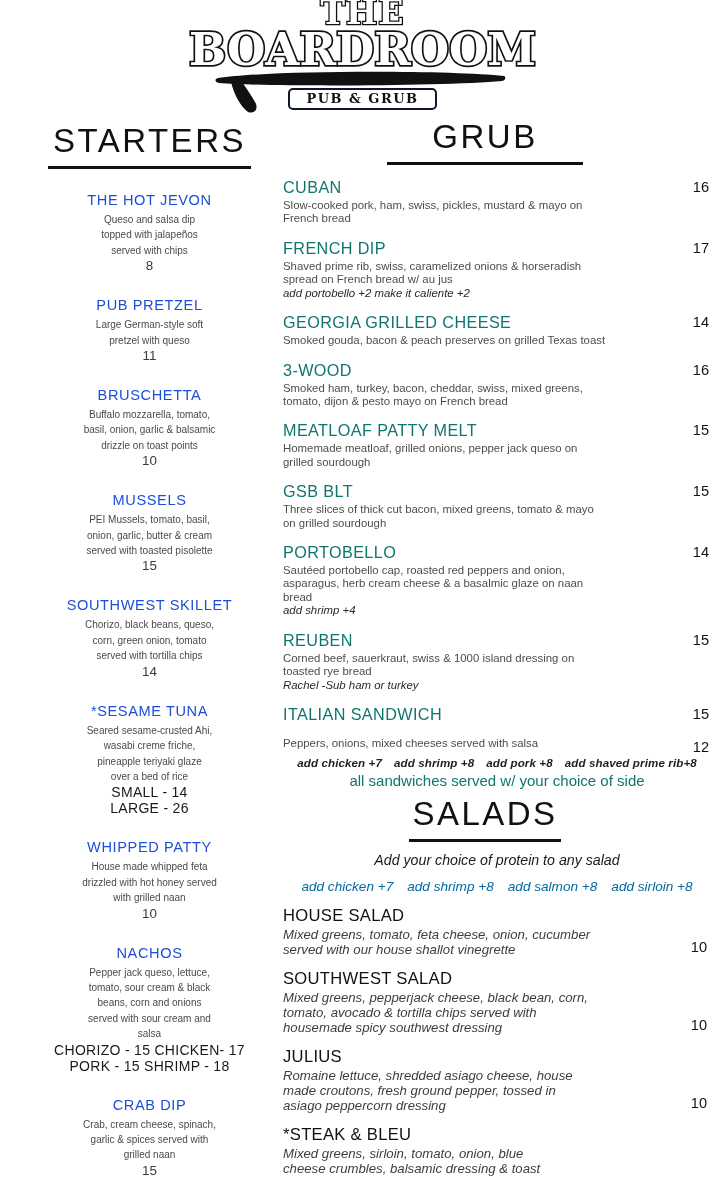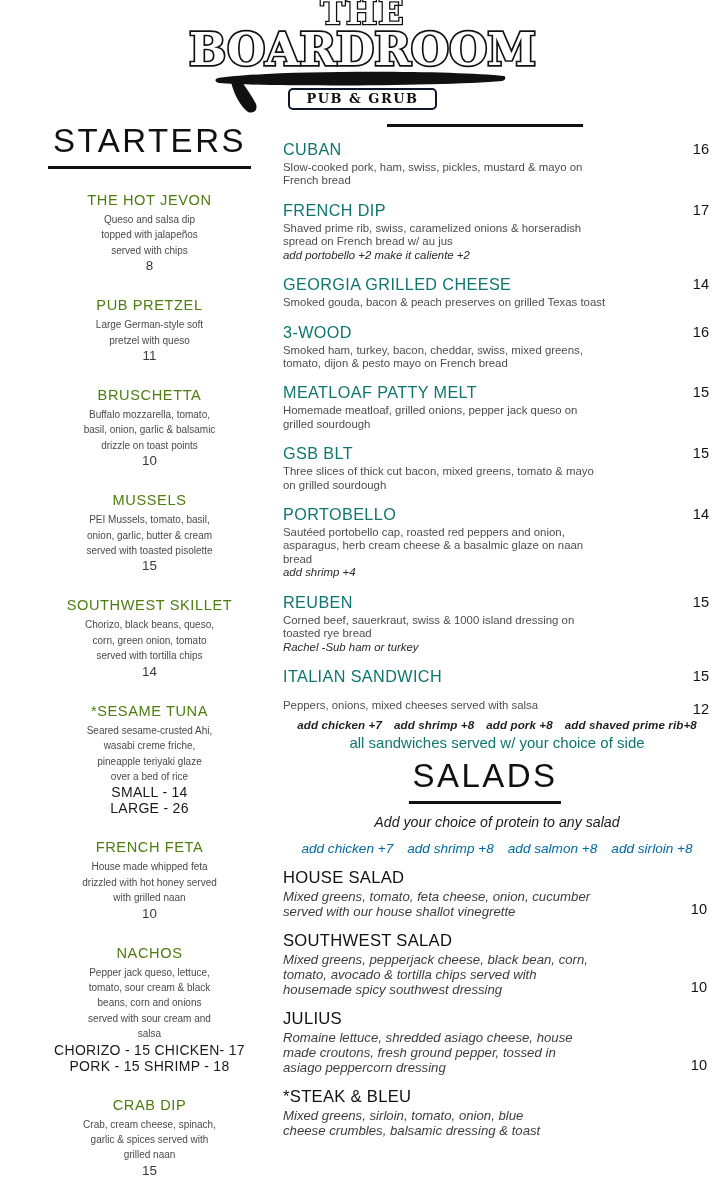--- a/index.html
+++ b/index.html
@@ -67,21 +67,21 @@
   }
 
   
   .col-left {
     position: absolute; left: 22px; top: 122px; width: 255px;
     text-align: center;
   }
   .col-left .rule { width: 203px; }
   .st-item { margin-top: 22px; }
   .st-name {
-    font-size: 14.6px; font-weight: 400; letter-spacing: 0.6px; color: #4d7c0f;
+    font-size: 14.6px; font-weight: 400; letter-spacing: 0.6px; color: #1d4ed8;
     line-height: 19px;
   }
   .st-desc {
     font-size: 10px; font-weight: 300; color: #4a4a4a;
     line-height: 15.4px; margin-top: 2px;
   }
   .st-price {
     font-size: 13.4px; font-weight: 300; color: #3a3a3a; line-height: 16px;
   }
   .st-price.bold { font-weight: 500; font-size: 14px; letter-spacing: 0.3px; color:#1a1a1a; }
@@ -193,39 +193,40 @@
           <div class="st-name">SOUTHWEST SKILLET</div>
           <div class="st-desc">Chorizo, black beans, queso,<br>corn, green onion, tomato<br>served with tortilla chips</div>
           <div class="st-price">14</div>
         </div>
         <div class="st-item">
           <div class="st-name">*SESAME TUNA</div>
           <div class="st-desc">Seared sesame-crusted Ahi,<br>wasabi creme friche,<br>pineapple teriyaki glaze<br>over a bed of rice</div>
           <div class="st-price bold">SMALL - 14<br>LARGE - 26</div>
         </div>
         <div class="st-item">
-          <div class="st-name">FRENCH FETA</div>
+          <div class="st-name">WHIPPED PATTY</div>
           <div class="st-desc">House made whipped feta<br>drizzled with hot honey served<br>with grilled naan</div>
           <div class="st-price">10</div>
         </div>
         <div class="st-item">
           <div class="st-name">NACHOS</div>
           <div class="st-desc">Pepper jack queso, lettuce,<br>tomato, sour cream &amp; black<br>beans, corn and onions<br>served with sour cream and<br>salsa</div>
           <div class="st-price bold">CHORIZO - 15 CHICKEN- 17<br>PORK - 15 SHRIMP - 18</div>
         </div>
         <div class="st-item">
           <div class="st-name">CRAB DIP</div>
           <div class="st-desc">Crab, cream cheese, spinach,<br>garlic &amp; spices served with<br>grilled naan</div>
           <div class="st-price">15</div>
         </div>
       </div>
   </div>
 
   <div class="col-right">
     <div class="sec-head grub-head">
+      <div class="t">GRUB</div>
       <div class="rule"></div>
     </div>
     <div id="grub-list">
         <div class="gr-item">
           <div class="gr-name">CUBAN</div>
           <div class="gr-desc">Slow-cooked pork, ham, swiss, pickles, mustard &amp; mayo on<br>French bread</div>
           <div class="gr-price">16</div>
         </div>
         <div class="gr-item">
           <div class="gr-name">FRENCH DIP</div>

